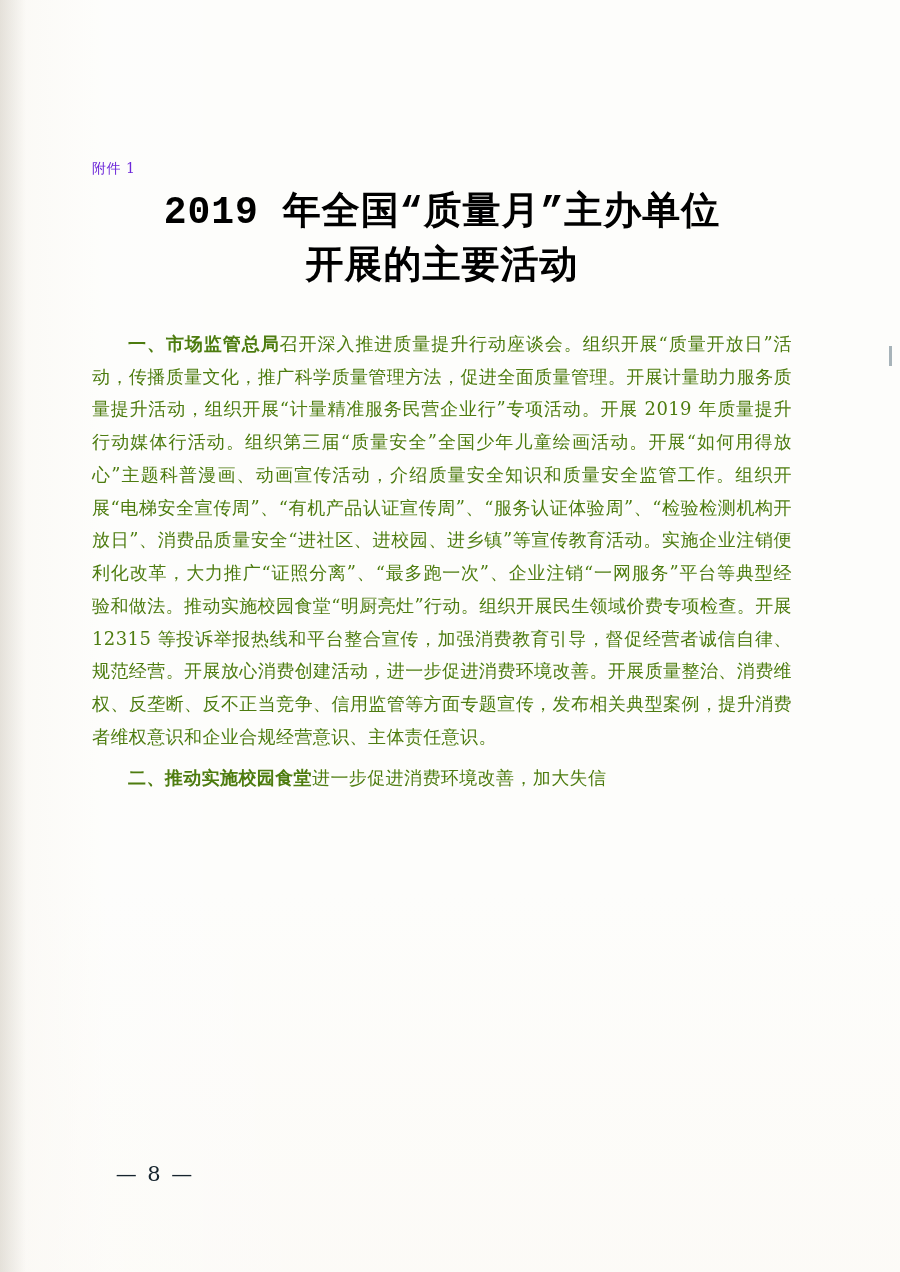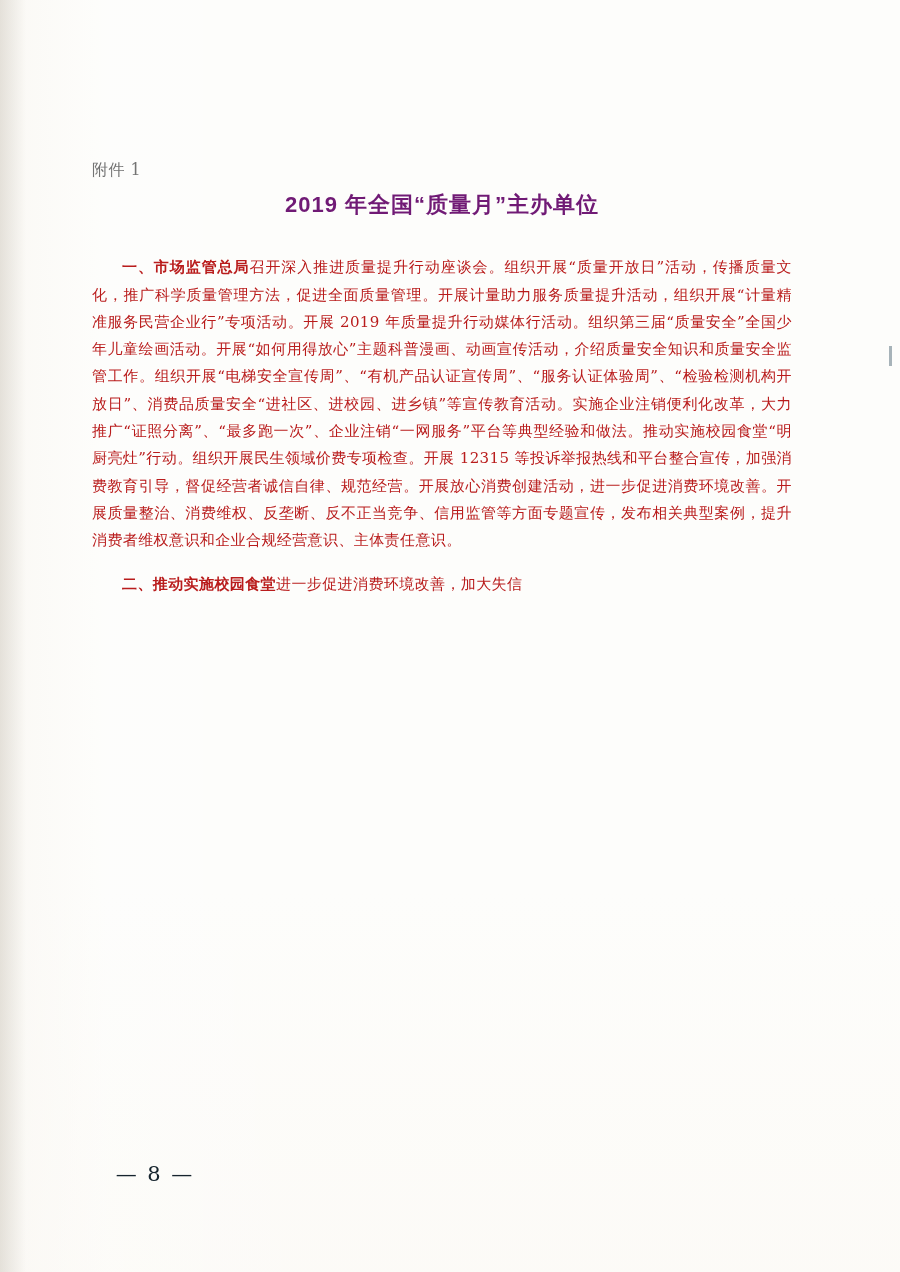--- a/index.html
+++ b/index.html
@@ -27,49 +27,49 @@
       linear-gradient(0deg, rgba(252,250,246,0.8) 0%, rgba(255,255,255,0) 30%);
     pointer-events: none;
   }
   .content {
     position: absolute;
     left: 92px;
     top: 160px;
     width: 700px;
   }
   .attachment-label {
-    font-size: 16px;
-    color: #737373;
+    font-size: 14px;
+    color: #6d28d9;
     letter-spacing: 0.5px;
     margin: 0 0 8px 0;
     font-family: "DejaVu Serif", "Liberation Serif", serif;
   }
   .doc-title {
     text-align: center;
-    font-size: 22px;
+    font-size: 38px;
     font-weight: bold;
-    color: #701a75;
+    color: #000000;
     line-height: 1.42;
     letter-spacing: 1px;
     margin: 6px 0 0 0;
-    font-family: Liberation Sans, sans-serif;
+    font-family: Liberation Mono, monospace;
   }
   .doc-title .line2 {
     display: block;
   }
   .body-block {
     margin-top: 34px;
   }
   p.para {
-    font-size: 15px;
+    font-size: 18px;
     line-height: 1.82;
-    color: #b91c1c;
+    color: #4d7c0f;
     text-align: justify;
     text-justify: inter-ideograph;
-    margin: 16px 0 2px 0;
+    margin: 8px 0 2px 0;
     text-indent: 2em;
     letter-spacing: 0.4px;
   }
   p.para .lead {
     font-weight: bold;
   }
   .page-number {
     position: absolute;
     left: 0;
     right: 0;
@@ -109,20 +109,21 @@
 
   <div class="spine-shadow"></div>
   <div class="edge-mark"></div>
 
   <div class="content">
 
     <div class="attachment-label">附件 1</div>
 
     <h1 class="doc-title">
       <span class="line1">2019 年全国“质量月”主办单位</span>
+      <span class="line2">开展的主要活动</span>
     </h1>
 
     <div class="body-block">
 
       <p class="para"><span class="lead">一、市场监管总局</span><span>召开深入推进质量提升行动座谈会。组织开展“质量开放日”活动，传播质量文化，推广科学质量管理方法，促进全面质量管理。开展计量助力服务质量提升活动，组织开展“计量精准服务民营企业行”专项活动。开展 2019 年质量提升行动媒体行活动。组织第三届“质量安全”全国少年儿童绘画活动。开展“如何用得放心”主题科普漫画、动画宣传活动，介绍质量安全知识和质量安全监管工作。组织开展“电梯安全宣传周”、“有机产品认证宣传周”、“服务认证体验周”、“检验检测机构开放日”、消费品质量安全“进社区、进校园、进乡镇”等宣传教育活动。实施企业注销便利化改革，大力推广“证照分离”、“最多跑一次”、企业注销“一网服务”平台等典型经验和做法。推动实施校园食堂“明厨亮灶”行动。组织开展民生领域价费专项检查。开展 12315 等投诉举报热线和平台整合宣传，加强消费教育引导，督促经营者诚信自律、规范经营。开展放心消费创建活动，进一步促进消费环境改善。开展质量整治、消费维权、反垄断、反不正当竞争、信用监管等方面专题宣传，发布相关典型案例，提升消费者维权意识和企业合规经营意识、主体责任意识。</span></p>
 
       <p class="para"><span class="lead">二、推动实施校园食堂</span><span>进一步促进消费环境改善，加大失信</span></p>
 
     </div>
   </div>

